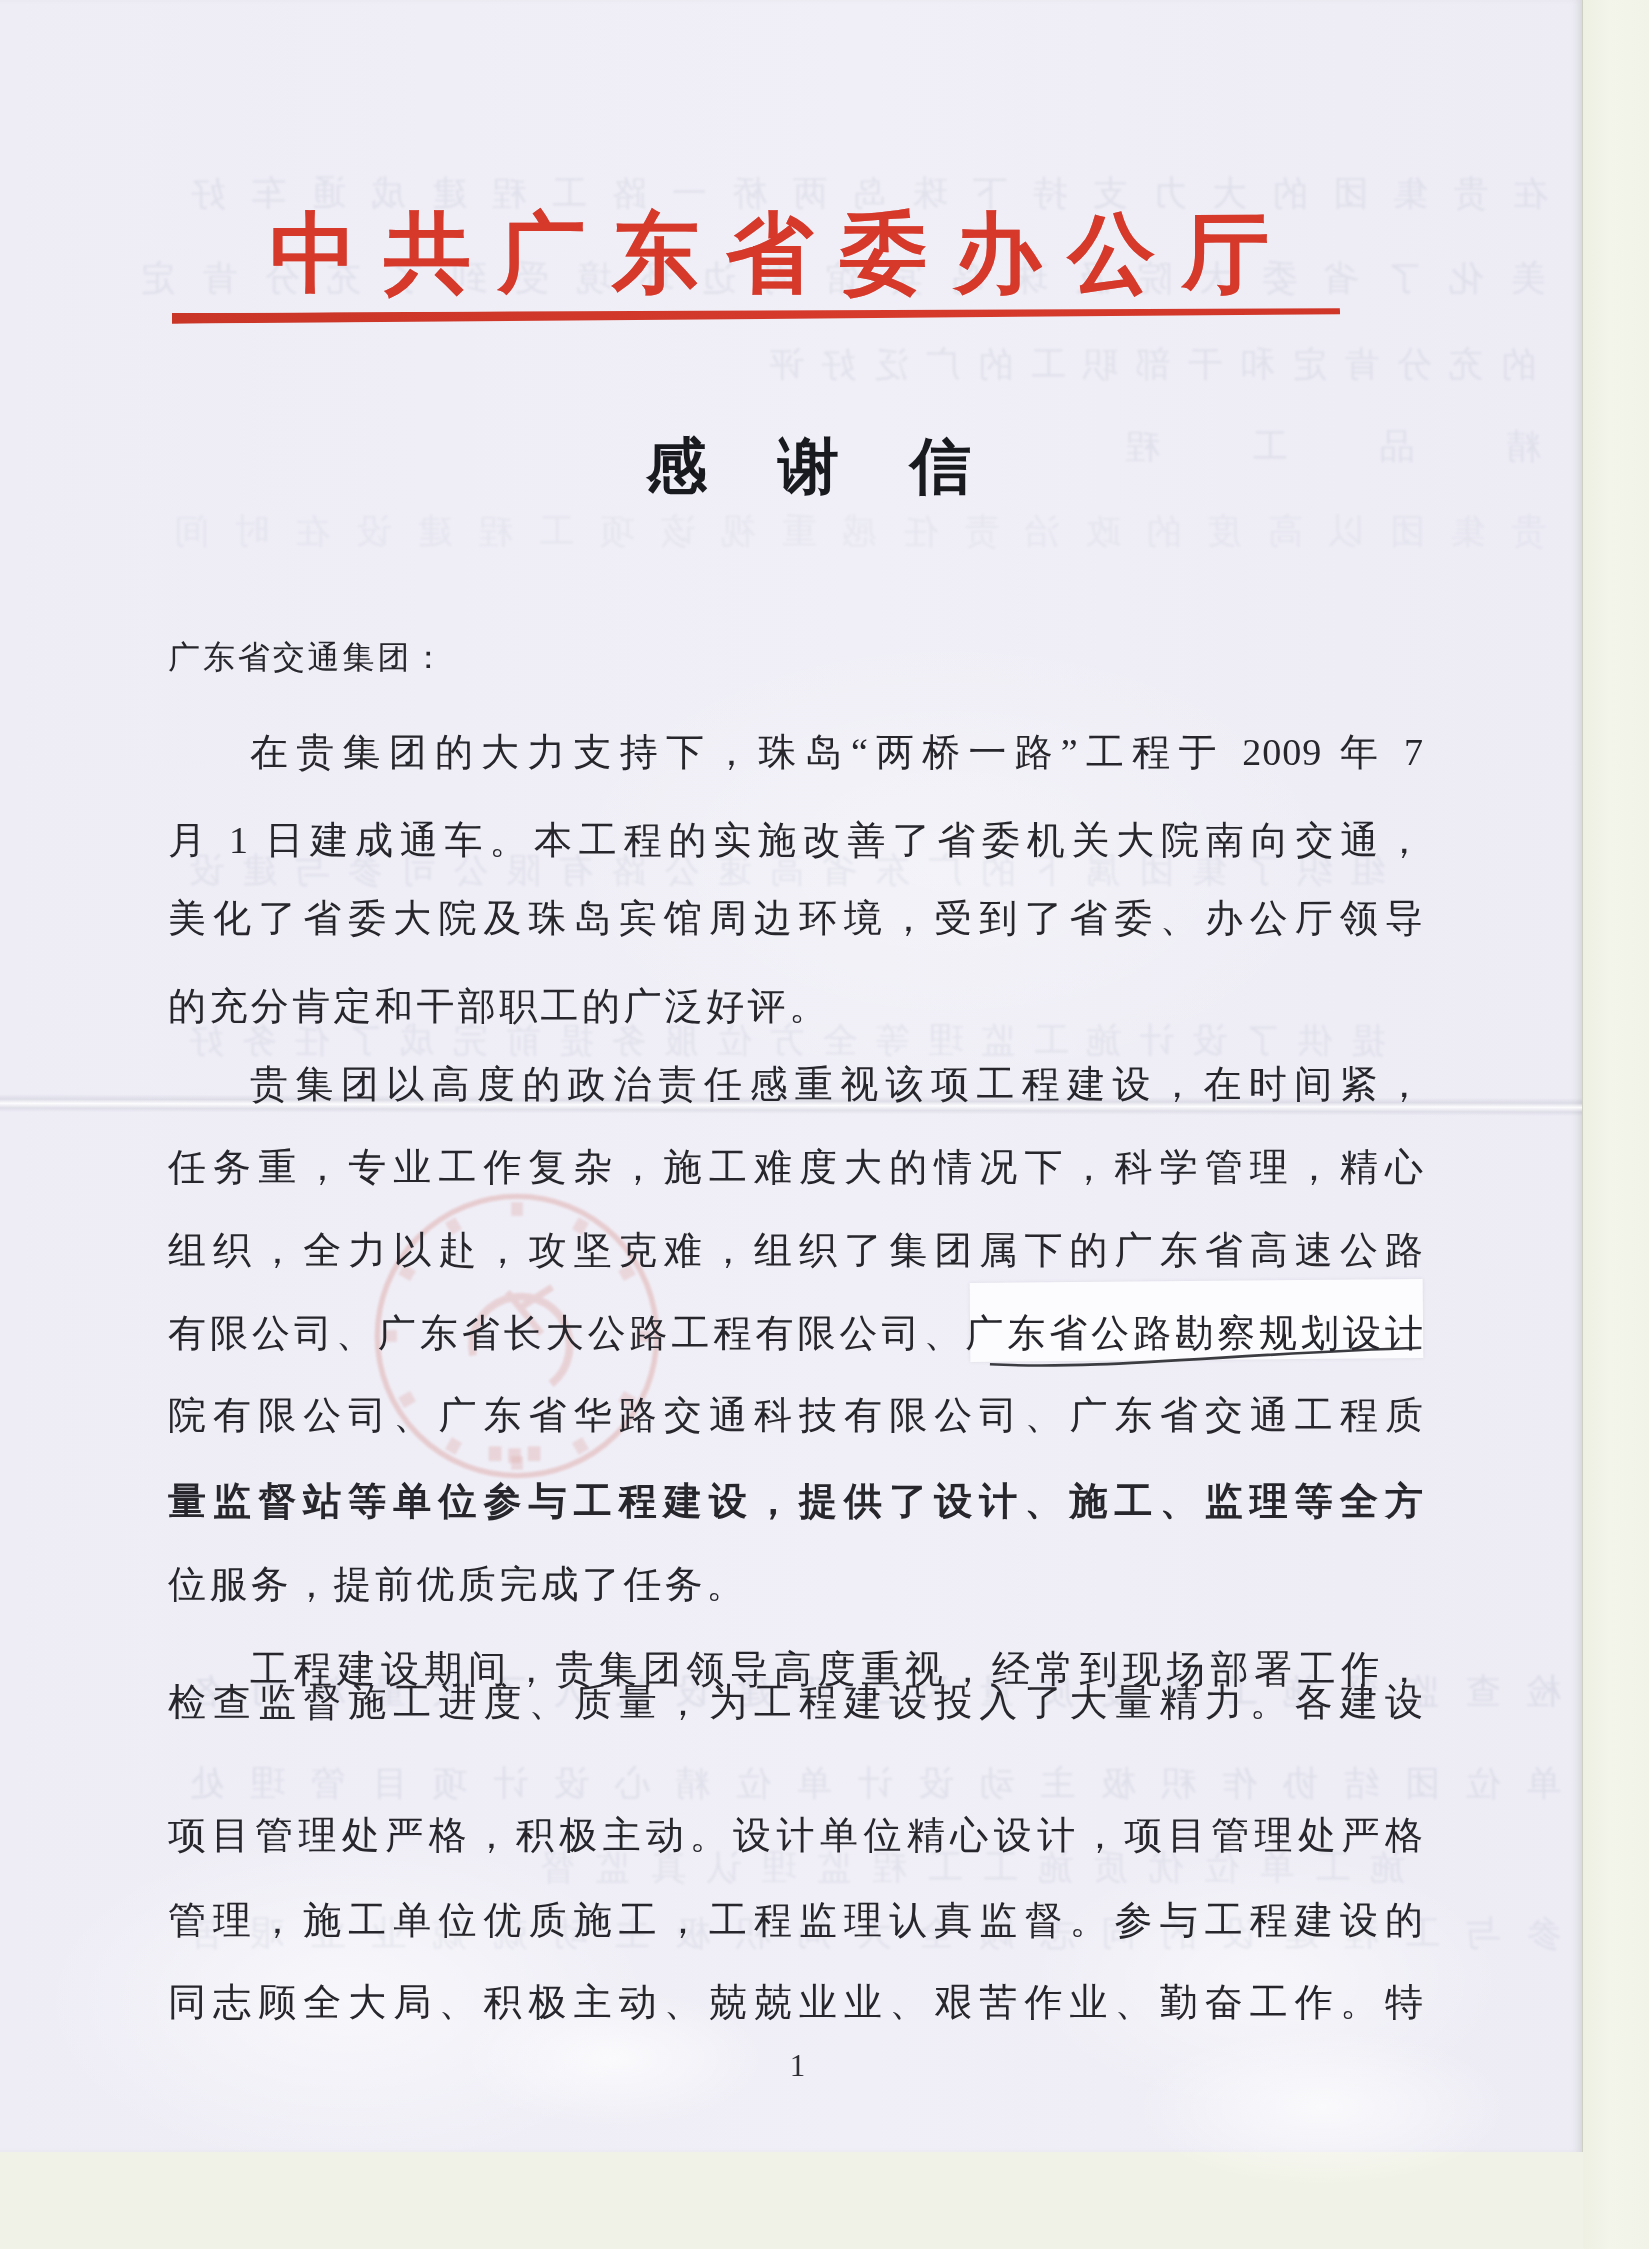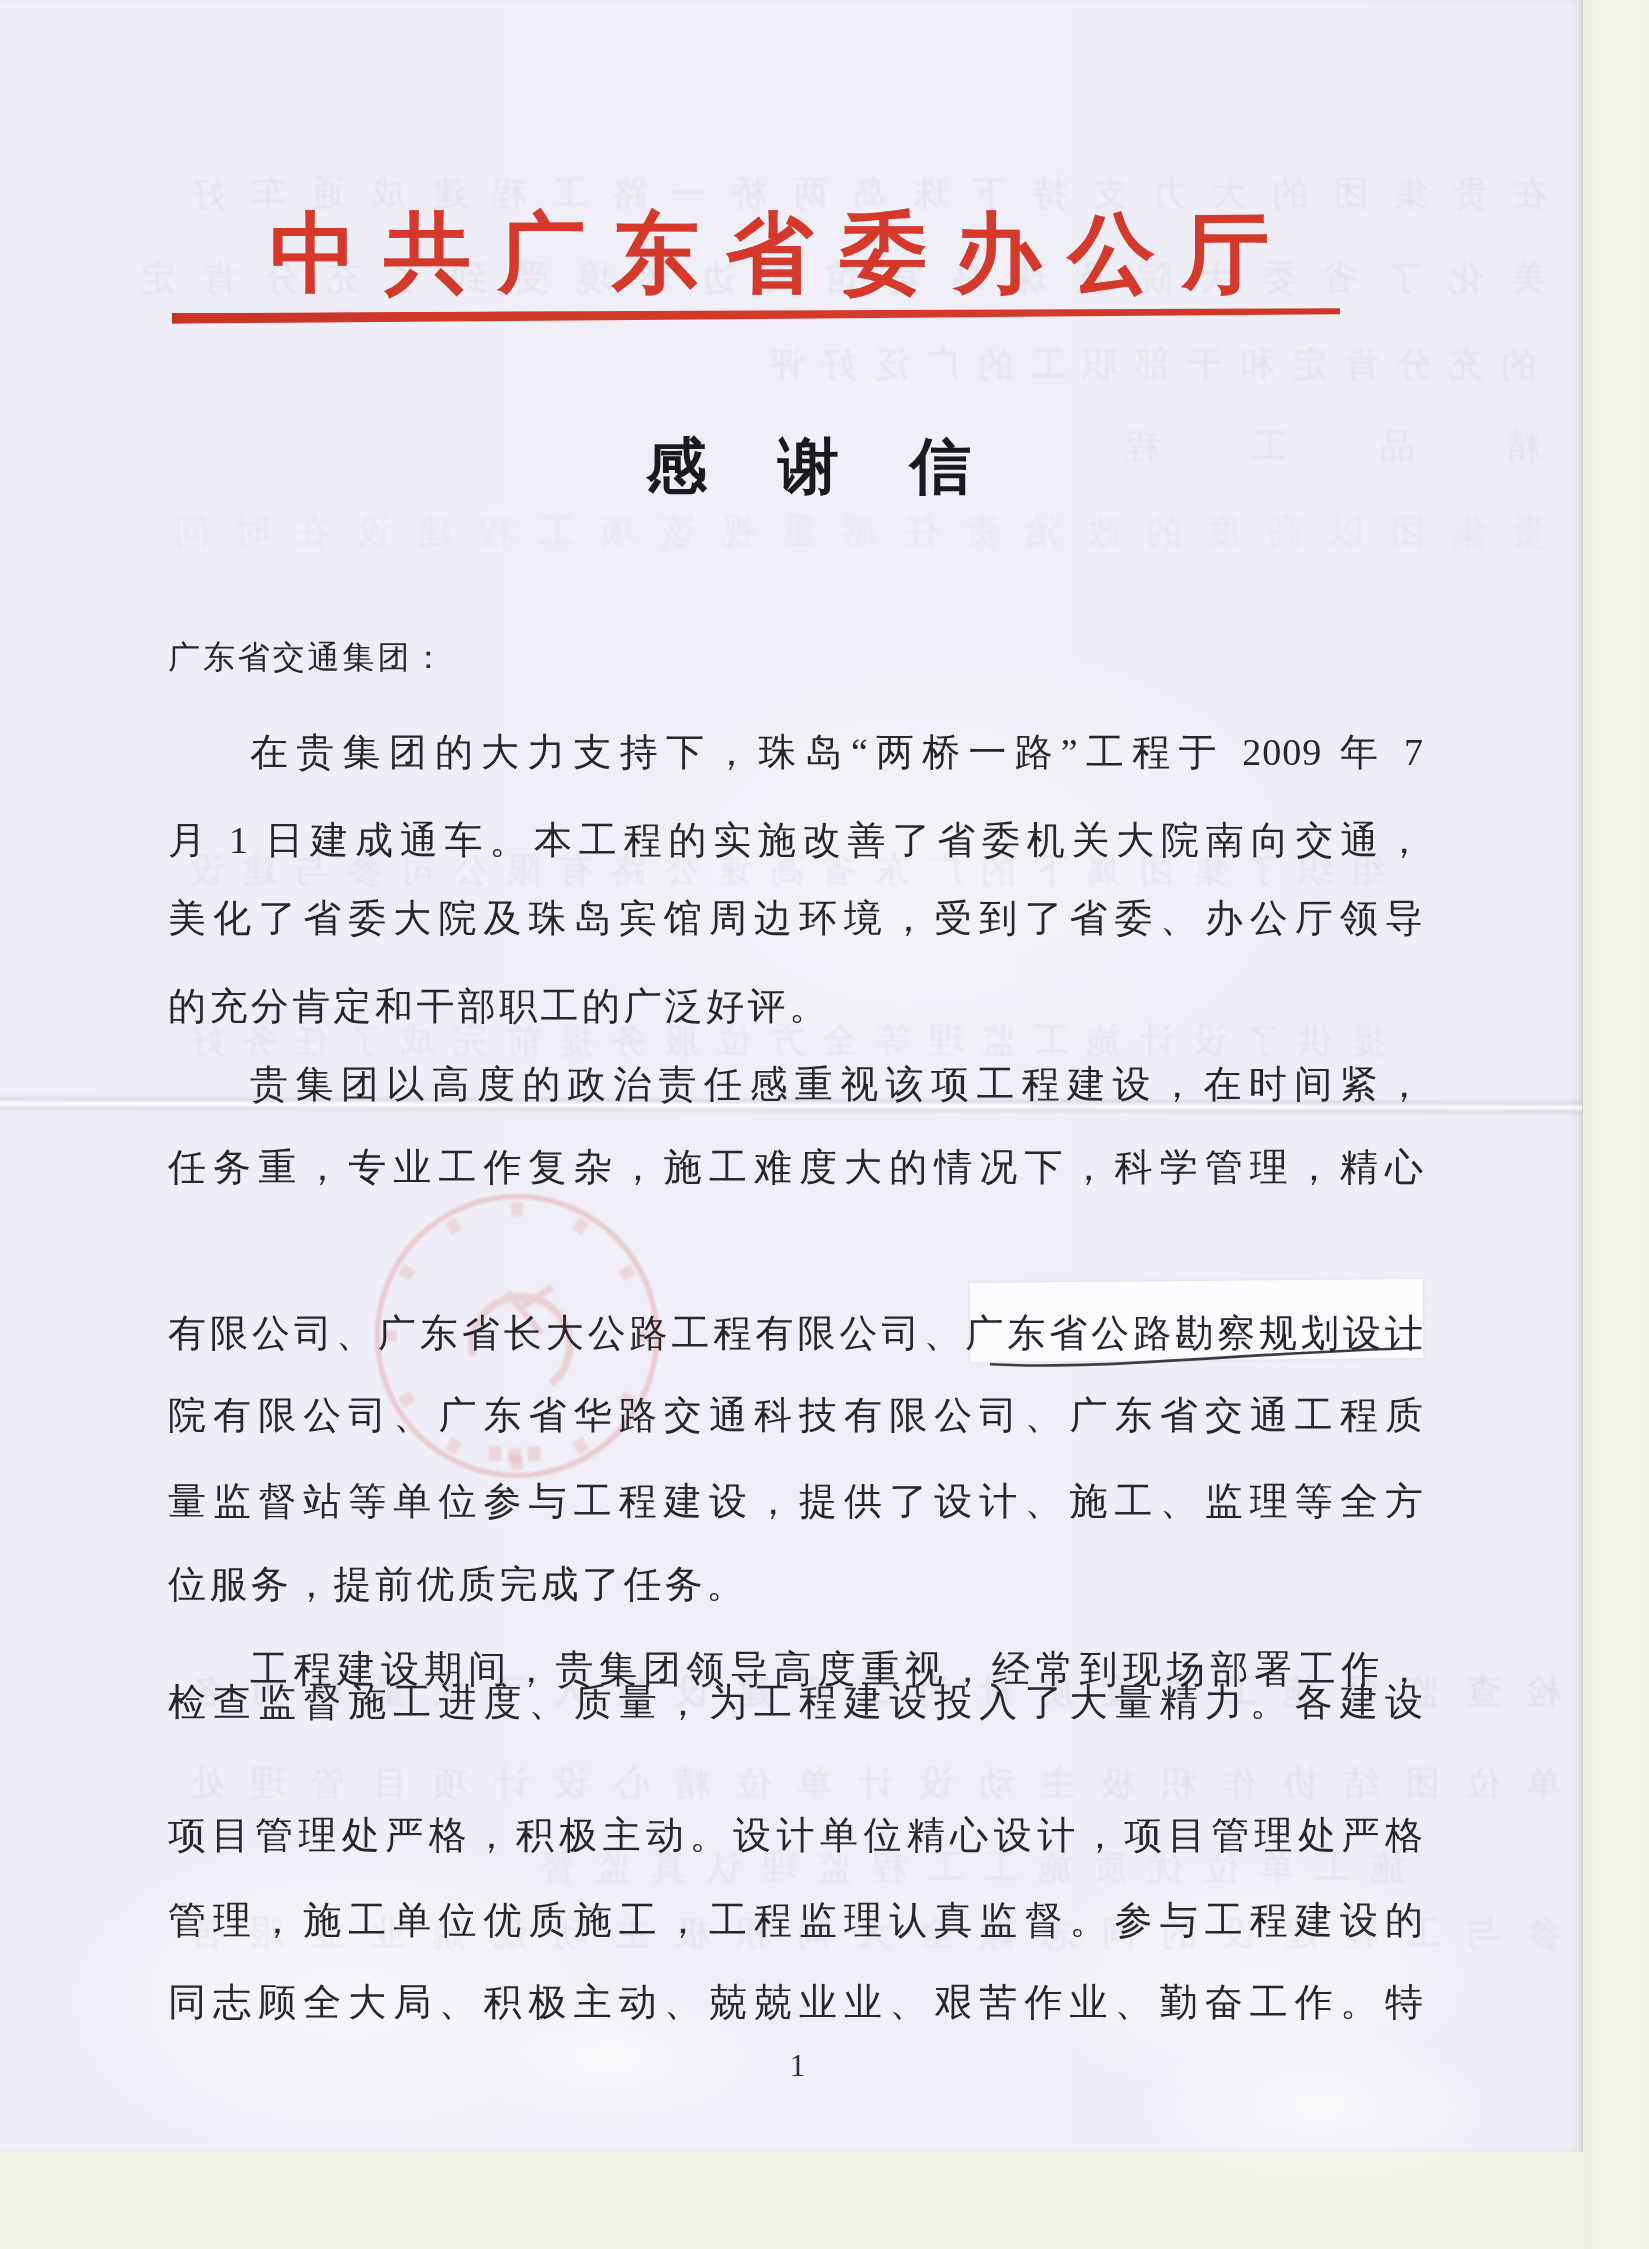--- a/index.html
+++ b/index.html
@@ -148,23 +148,24 @@
   <div class="doc-title">感谢信</div>
 
   <div class="salutation">广东省交通集团：</div>
 
   <div class="ln indent" style="top:719px;">在贵集团的大力支持下，珠岛“两桥一路”工程于 2009 年 7</div>
   <div class="ln" style="top:807px;">月 1 日建成通车。本工程的实施改善了省委机关大院南向交通，</div>
   <div class="ln" style="top:885px;">美化了省委大院及珠岛宾馆周边环境，受到了省委、办公厅领导</div>
   <div class="ln nj" style="top:973px;">的充分肯定和干部职工的广泛好评。</div>
   <div class="ln indent" style="top:1051px;">贵集团以高度的政治责任感重视该项工程建设，在时间紧，</div>
   <div class="ln" style="top:1134px;">任务重，专业工作复杂，施工难度大的情况下，科学管理，精心</div>
+  <div class="ln" style="top:1217px;">组织，全力以赴，攻坚克难，组织了集团属下的广东省高速公路</div>
   <div class="ln" style="top:1300px;">有限公司、广东省长大公路工程有限公司、广东省公路勘察规划设计</div>
   <div class="ln" style="top:1382px;">院有限公司、广东省华路交通科技有限公司、广东省交通工程质</div>
-  <div class="ln" style="top:1468px;">量监督站等单位参与工程建设，提供了设计、施工、监理等全方</div>
+  <div class="ln" style="top:1468px;font-weight:bold;">量监督站等单位参与工程建设，提供了设计、施工、监理等全方</div>
   <div class="ln nj" style="top:1551px;">位服务，提前优质完成了任务。</div>
   <div class="ln indent" style="top:1636px;">工程建设期间，贵集团领导高度重视，经常到现场部署工作，</div>
   <div class="ln" style="top:1669px;">检查监督施工进度、质量，为工程建设投入了大量精力。各建设</div>
   <div class="ln" style="top:1802px;">项目管理处严格，积极主动。设计单位精心设计，项目管理处严格</div>
   <div class="ln" style="top:1887px;">管理，施工单位优质施工，工程监理认真监督。参与工程建设的</div>
   <div class="ln" style="top:1969px;">同志顾全大局、积极主动、兢兢业业、艰苦作业、勤奋工作。特</div>
 
   <div class="page-num">1</div>
 </div>
 

